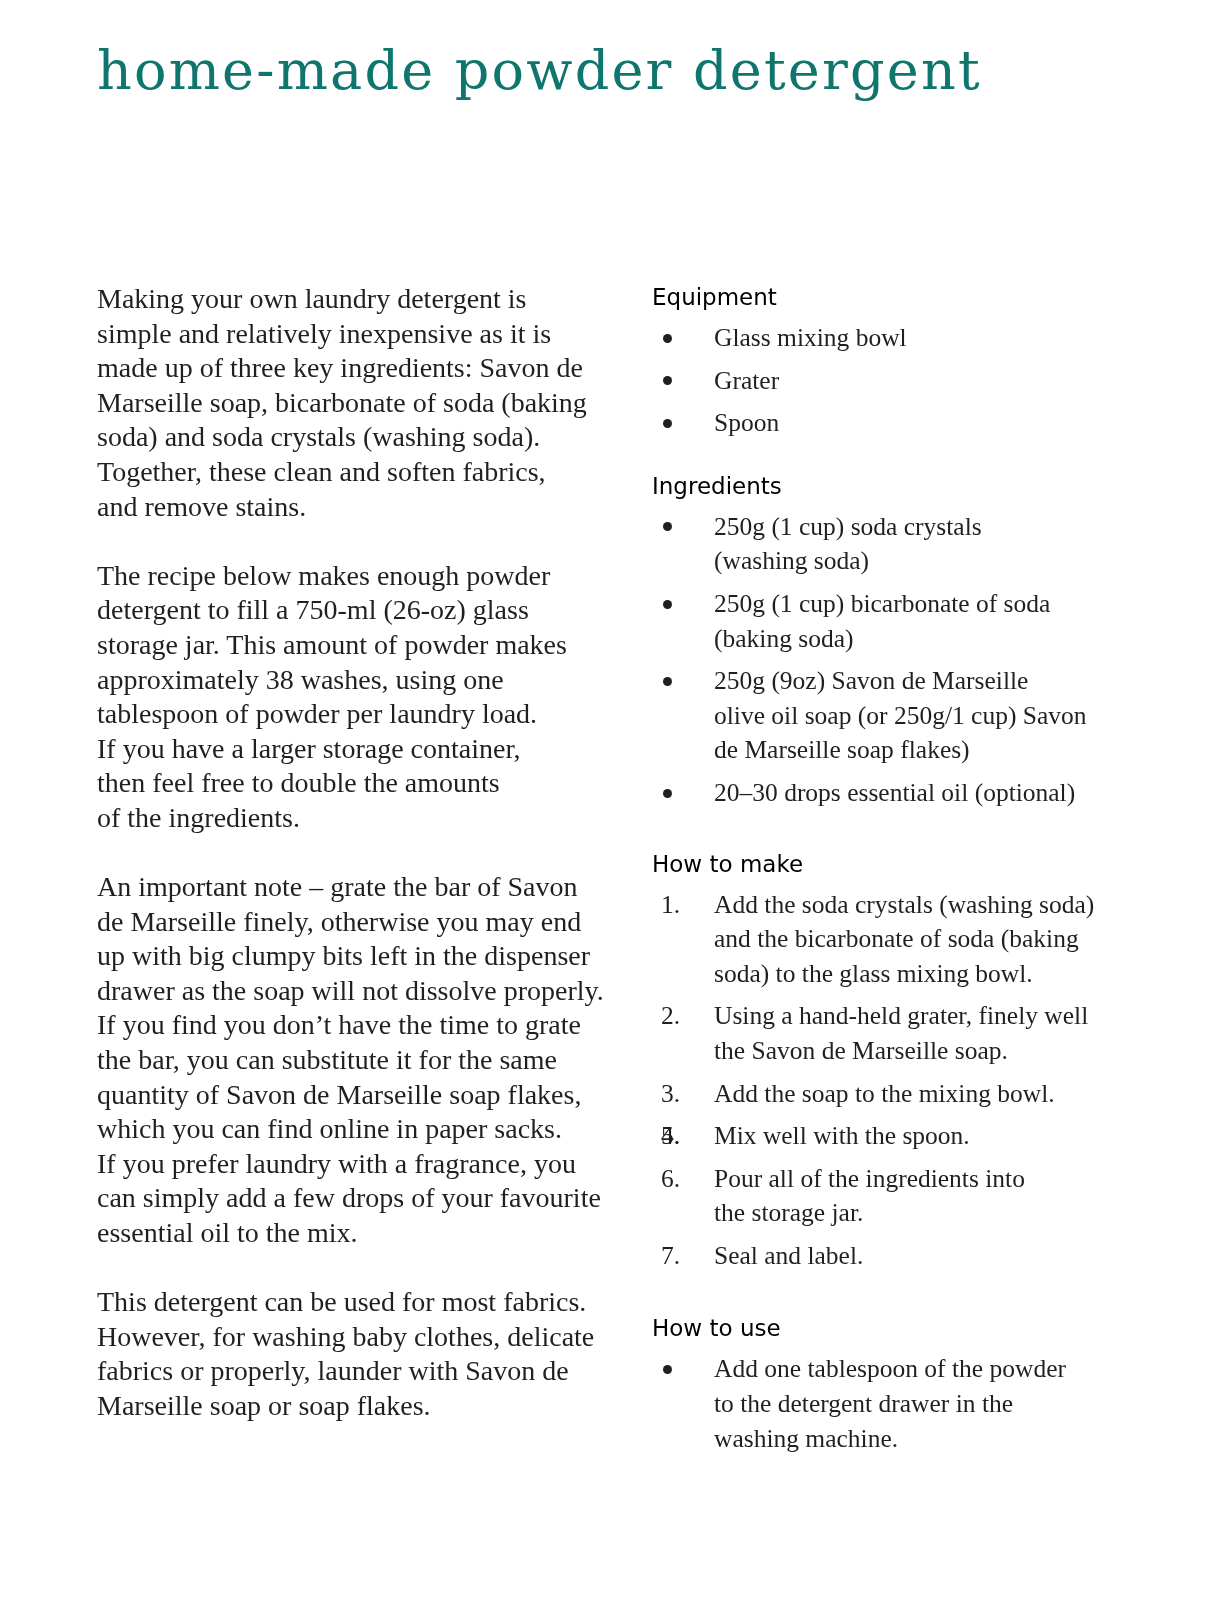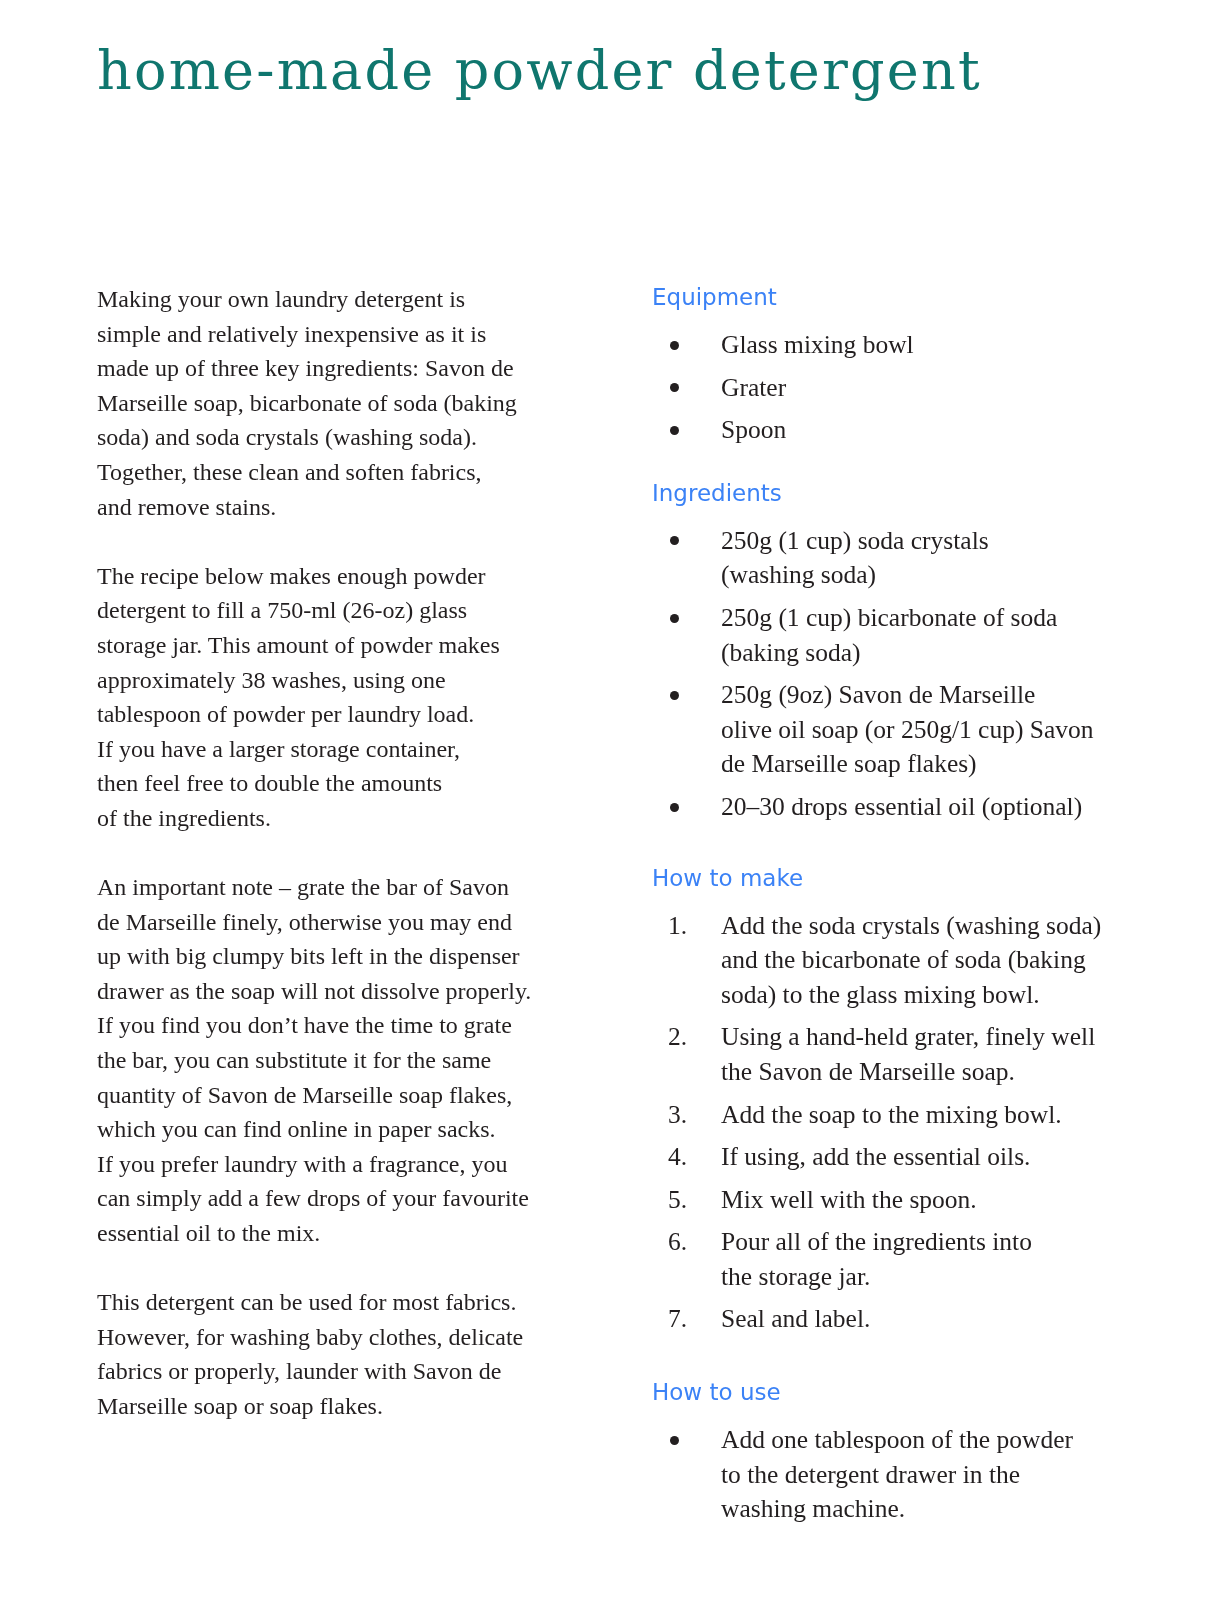--- a/index.html
+++ b/index.html
@@ -5,29 +5,29 @@
   html, body { margin: 0; padding: 0; background: #ffffff; }
   body { width: 1215px; height: 1620px; position: relative; overflow: hidden; color: #231f20; }
   .title {
     position: absolute; left: 97px; top: 44px;
     font-family: "DejaVu Serif", serif; font-size: 54px; font-weight: normal;
     letter-spacing: 2.2px; margin: 0; line-height: 1; color: #0f766e;
   }
   .col-left { position: absolute; left: 97px; top: 282px; width: 540px; }
   .col-right { position: absolute; left: 652px; top: 282px; width: 520px; }
   .para {
-    font-family: "Liberation Serif", serif; font-size: 24px; line-height: 34.6px;
+    font-family: "Liberation Serif", serif; font-size: 28px; line-height: 34.6px;
     margin: 0 0 34.6px 0; white-space: pre-line; color: #231f20;
   }
   .section { margin-bottom: 30px; }
   .section-heading {
     font-family: "DejaVu Sans", sans-serif; font-size: 23px; line-height: 30px;
-    margin: 0; font-weight: normal; color: #3b82f6;
+    margin: 0; font-weight: normal; color: #000000;
   }
-  .list { list-style: none; margin: 16px; padding: 0; }
+  .list { list-style: none; margin: 9px; padding: 0; }
   .list-item {
     position: relative; padding-left: 53px;
     font-family: "Liberation Serif", serif; font-size: 25.5px; line-height: 34.6px;
     margin-bottom: 8px; white-space: pre-line; color: #231f20;
   }
   .marker { position: absolute; left: 0; top: 0; width: 40px; }
   .bullet-dot { display: inline-block; width: 9px; height: 9px; border-radius: 50%; background: #231f20; margin-left: 2px; vertical-align: middle; position: relative; top: -2px; }
   .num { font-family: "Liberation Serif", serif; font-size: 25.5px; }
 </style>
 </head>
@@ -95,21 +95,21 @@
 
   <div class="section" style="margin-top:38px;">
     <h2 class="section-heading">How to make</h2>
     <ol class="list">
       <li class="list-item"><span class="marker num">1.</span><span>Add the soda crystals (washing soda)
 and the bicarbonate of soda (baking
 soda) to the glass mixing bowl.</span></li>
       <li class="list-item"><span class="marker num">2.</span><span>Using a hand-held grater, finely well
 the Savon de Marseille soap.</span></li>
       <li class="list-item"><span class="marker num">3.</span><span>Add the soap to the mixing bowl.</span></li>
-      <li class="list-item"><span class="marker num">4.</span><span>If using, add the essential oils.</span></li>
+      <li class="list-item"><span class="marker num">4.</span></li>
       <li class="list-item"><span class="marker num">5.</span><span>Mix well with the spoon.</span></li>
       <li class="list-item"><span class="marker num">6.</span><span>Pour all of the ingredients into
 the storage jar.</span></li>
       <li class="list-item"><span class="marker num">7.</span><span>Seal and label.</span></li>
     </ol>
   </div>
 
   <div class="section" style="margin-top:40px;">
     <h2 class="section-heading">How to use</h2>
     <ul class="list">

